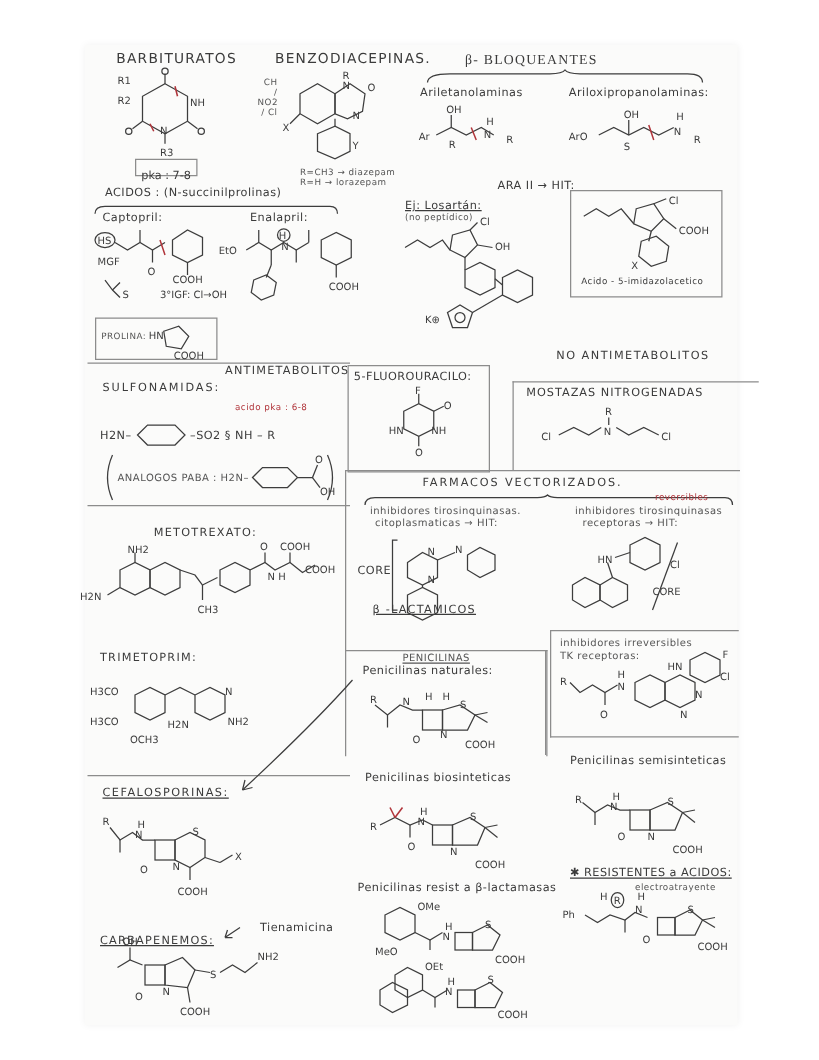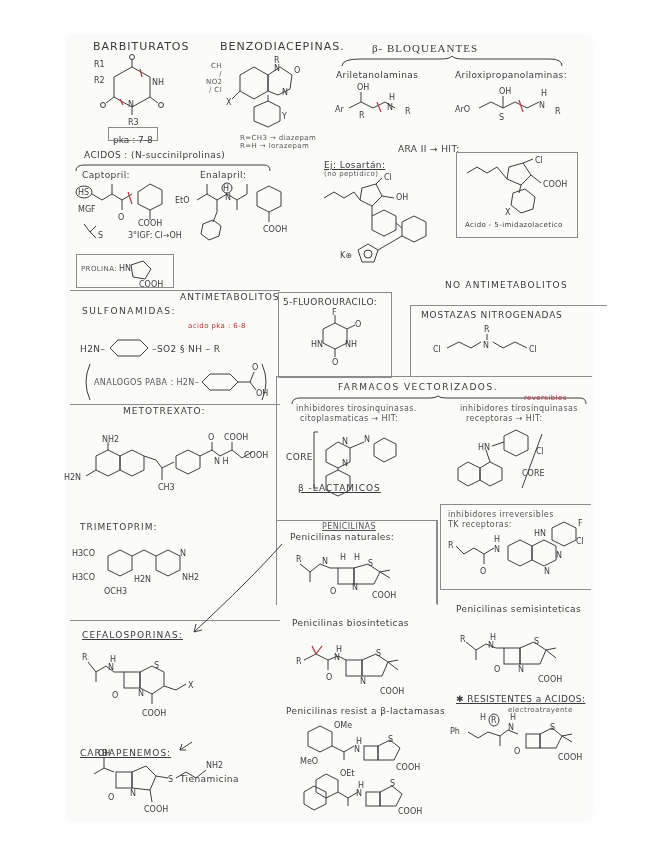--- a/index.html
+++ b/index.html
@@ -253,21 +253,21 @@
   <polygon class="b" points="6,40 16,34 28,40 28,52 16,58 6,52"></polygon>
   <polygon class="b" points="28,40 38,34 50,40 50,52 38,58 28,52"></polygon>
   <line class="b" x1="38" y1="34" x2="34" y2="22"></line>
   <line class="b" x1="90" y1="6" x2="70" y2="60"></line>
   <text x="26" y="22">HN</text>
     <text x="84" y="26">Cl</text>
     <text x="70" y="48">CORE</text>
 </svg>
 
 <div class="line" style="left:70px;top:404px;width:210px;height:1px;"></div>
-<div class="t s" style="left:80px;top:406px;letter-spacing:1px;padding-left:43px;">METOTREXATO:</div>
+<div class="t s" style="left:80px;top:422px;letter-spacing:1px;padding-left:43px;">METOTREXATO:</div>
 <svg style="left:64px;top:440px;" width="210" height="60">
   <polygon class="b" points="32,16 44,10 56,16 56,30 44,36 32,30"></polygon>
   <polygon class="b" points="56,16 68,10 80,16 80,30 68,36 56,30"></polygon>
   <line class="b" x1="44" y1="10" x2="44" y2="2"></line>
     <line class="b" x1="32" y1="30" x2="22" y2="36"></line>
   <polyline class="b" points="80,16 92,20 98,28"></polyline>
   <line class="b" x1="98" y1="28" x2="98" y2="40"></line>
   <line class="b" x1="98" y1="28" x2="110" y2="22"></line>
   <polygon class="b" points="112,16 124,10 136,16 136,28 124,34 112,28"></polygon>
   <polyline class="b" points="136,16 148,10 156,16 168,10 178,18 188,12"></polyline>
@@ -436,21 +436,21 @@
     <text x="28" y="12">H</text>
     <text x="26" y="20">N</text>
     <text x="72" y="18">S</text>
     <text x="56" y="46">N</text>
     <text x="60" y="66">COOH</text>
     <text x="106" y="38">X</text>
     <text x="30" y="48">O</text>
 </svg>
 
 <div class="t s u" style="left:80px;top:748px;letter-spacing:1px;">CARBAPENEMOS:</div>
-<div class="t s" style="left:180px;top:738px;margin-top:36px;">Tienamicina</div>
+<div class="t s" style="left:208px;top:738px;">Tienamicina</div>
 <svg style="left:176px;top:740px;" width="20" height="14">
   <path class="b" d="M16,2 L4,10 M4,10 L10,10 M4,10 L6,4"></path>
 </svg>
 <svg style="left:86px;top:750px;" width="160" height="70">
   <polyline class="b" points="8,24 18,18 28,22"></polyline>
   <line class="b" x1="18" y1="18" x2="18" y2="8"></line>
   <rect class="b" x="30" y="22" width="16" height="16"></rect>
   <polygon class="b" points="46,22 60,16 70,26 64,40 46,38"></polygon>
   <line class="b" x1="70" y1="26" x2="82" y2="28"></line>
   <polyline class="b" points="90,28 100,22 110,28 120,20"></polyline>

